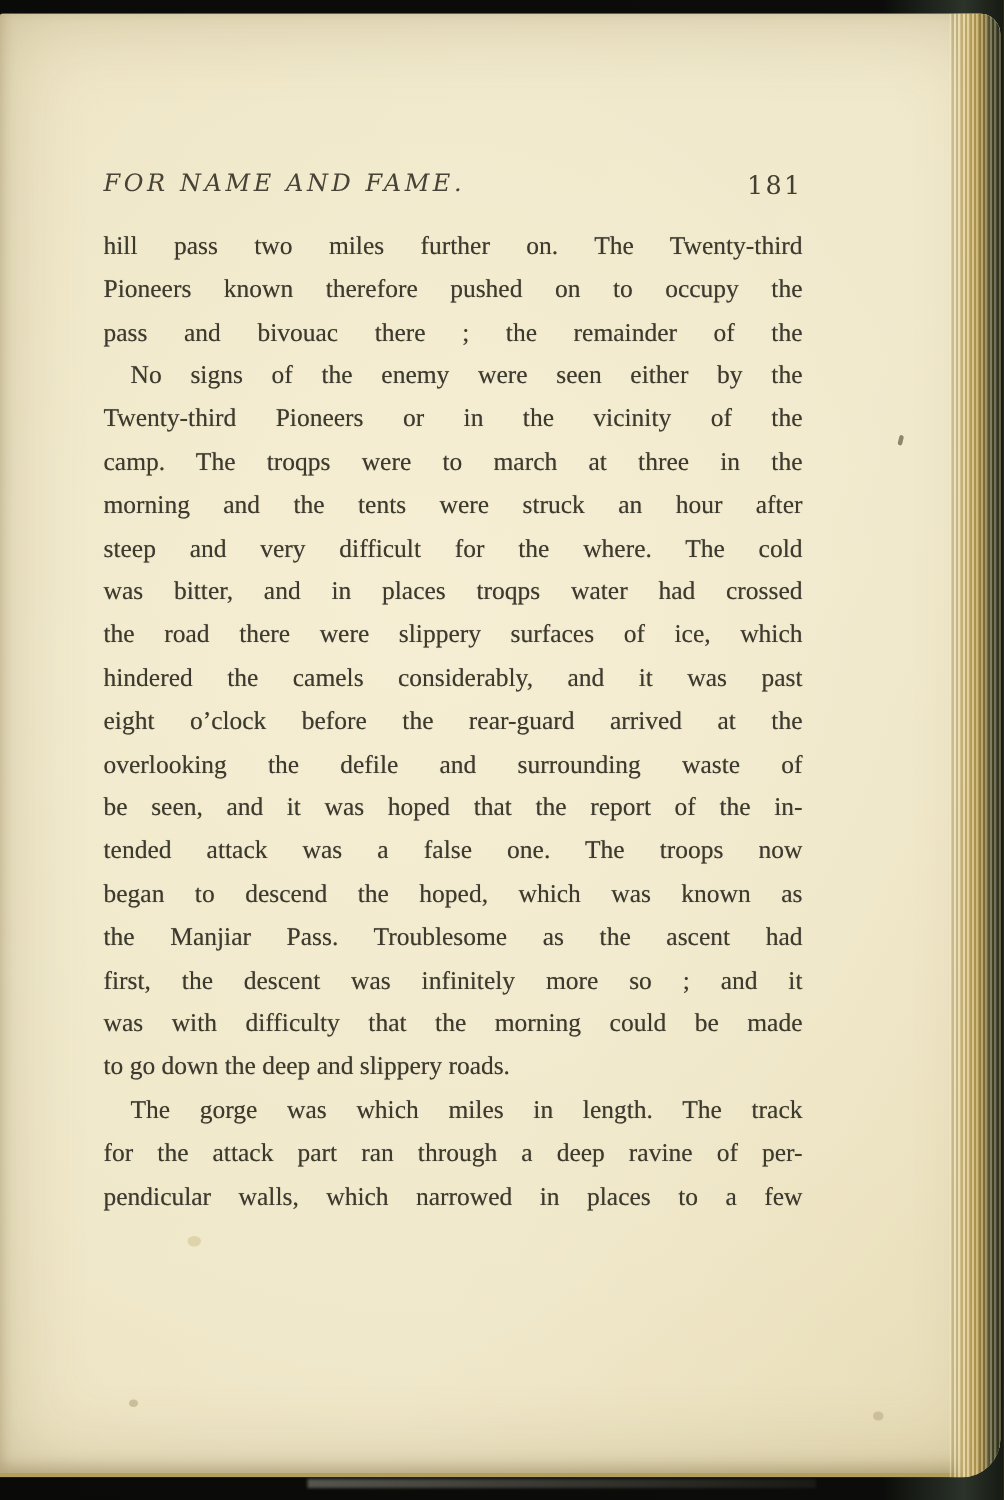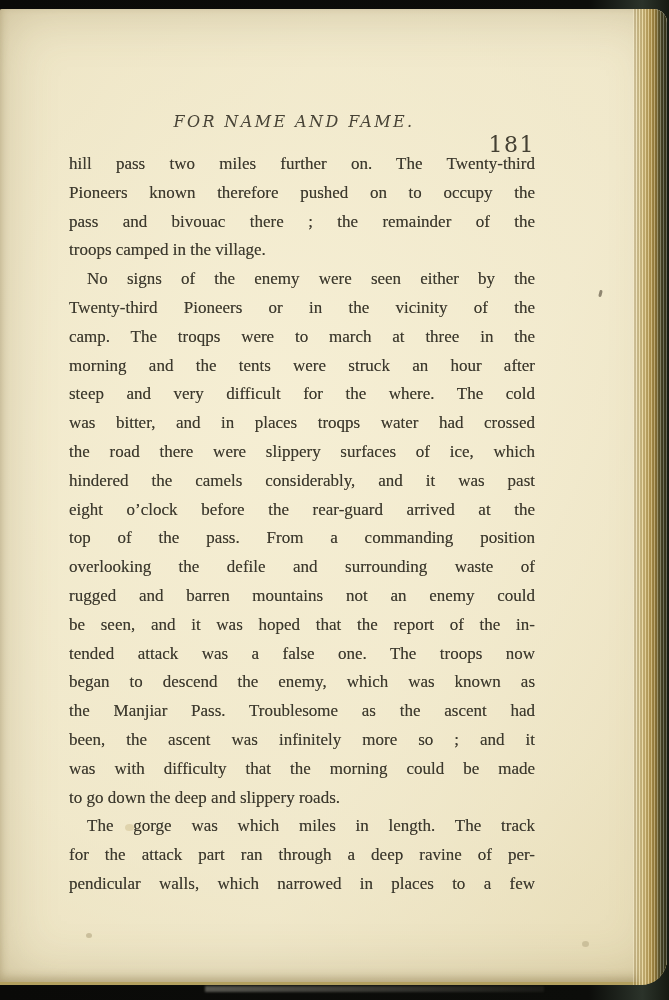--- a/index.html
+++ b/index.html
@@ -19,24 +19,24 @@
   }
   .page::after{ 
     content:"";position:absolute;top:0;bottom:-3px;right:0;width:34px;
     border-radius:0 14px 26px 0;
     background:
       repeating-linear-gradient(90deg, rgba(255,246,214,.35) 0 1px, rgba(122,97,42,.28) 1.5px 3px),
       linear-gradient(90deg, rgba(233,223,188,0) 0%, rgba(219,200,140,.95) 28%, #bca057 52%, #8d7639 66%, #4d4c2d 77%, #262c1c 87%, #171d11 100%);
   }
   .header{position:absolute;top:103px;left:69px;width:466px;height:26px;}
   .running-head{
-    position:absolute;left:0;right:16px;text-align:center;
+    position:absolute;left:0;right:16px;
     font-style:italic;font-size:16px;letter-spacing:2.4px;color:#474336;
   }
-  .page-number{position:absolute;right:0;top:20px;font-size:22px;letter-spacing:1.5px;color:#444033;}
+  .page-number{position:absolute;right:0;top:2px;font-size:17px;letter-spacing:1.5px;color:#444033;}
   .body{
     position:absolute;top:141px;left:69px;width:466px;
     color:#3c392e;font-size:17px;line-height:28.8px;
     text-shadow:0 0 .5px rgba(62,56,40,.55);
   }
   .line{text-align:justify;text-align-last:justify;font-family:Liberation Serif, serif;}
   .line.last{text-align-last:left;}
   .line.indent{text-indent:18px;}
   .speck{position:absolute;border-radius:50%;}
   .speck.s1{left:599px;top:281px;width:3px;height:7px;background:#6e6452;opacity:.75;transform:rotate(14deg);border-radius:2px;}
@@ -55,38 +55,35 @@
 <div class="scan">
   <div class="page">
     <div class="header">
       <span class="running-head">FOR NAME AND FAME.</span>
       <span class="page-number">181</span>
     </div>
     <div class="body" id="text-body">
         <div class="line">hill pass two miles further on. The Twenty-third</div>
         <div class="line">Pioneers known therefore pushed on to occupy the</div>
         <div class="line">pass and bivouac there ; the remainder of the</div>
-        <div class="line last">troops camped in the village.</div>
         <div class="line indent">No signs of the enemy were seen either by the</div>
         <div class="line">Twenty-third Pioneers or in the vicinity of the</div>
         <div class="line">camp. The troqps were to march at three in the</div>
         <div class="line">morning and the tents were struck an hour after</div>
         <div class="line">steep and very difficult for the where. The cold</div>
         <div class="line">was bitter, and in places troqps water had crossed</div>
         <div class="line">the road there were slippery surfaces of ice, which</div>
         <div class="line">hindered the camels considerably, and it was past</div>
         <div class="line">eight o’clock before the rear-guard arrived at the</div>
-        <div class="line">top of the pass. From a commanding position</div>
         <div class="line">overlooking the defile and surrounding waste of</div>
-        <div class="line">rugged and barren mountains not an enemy could</div>
         <div class="line">be seen, and it was hoped that the report of the in-</div>
         <div class="line">tended attack was a false one. The troops now</div>
-        <div class="line">began to descend the enemy, which was known as</div>
+        <div class="line">began to descend the hoped, which was known as</div>
         <div class="line">the Manjiar Pass. Troublesome as the ascent had</div>
-        <div class="line">been, the ascent was infinitely more so ; and it</div>
+        <div class="line">first, the descent was infinitely more so ; and it</div>
         <div class="line">was with difficulty that the morning could be made</div>
         <div class="line last">to go down the deep and slippery roads.</div>
         <div class="line indent">The gorge was which miles in length. The track</div>
         <div class="line">for the attack part ran through a deep ravine of per-</div>
         <div class="line">pendicular walls, which narrowed in places to a few</div>
       </div>
     <div class="speck s1"></div>
     <div class="speck s2"></div>
     <div class="speck s3"></div>
     <div class="speck s4"></div>

